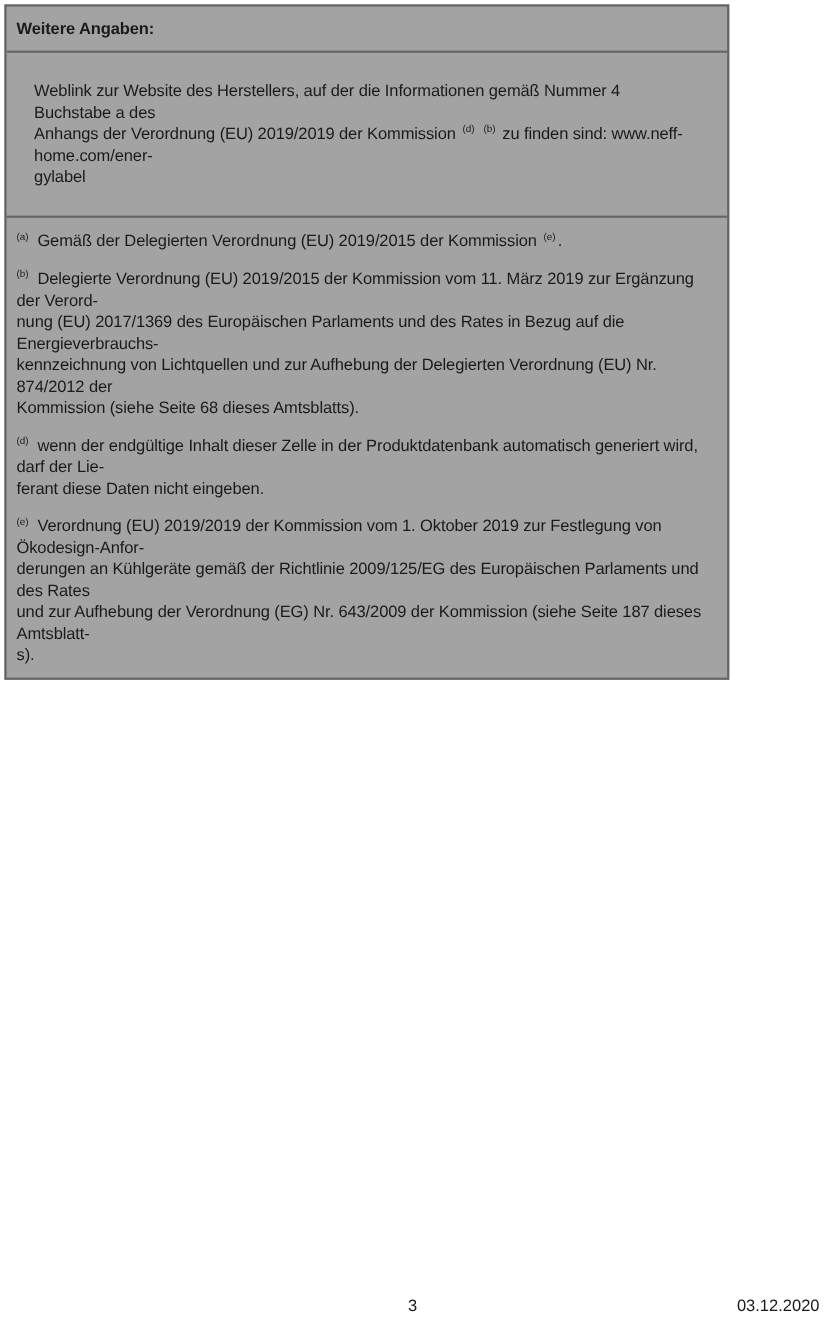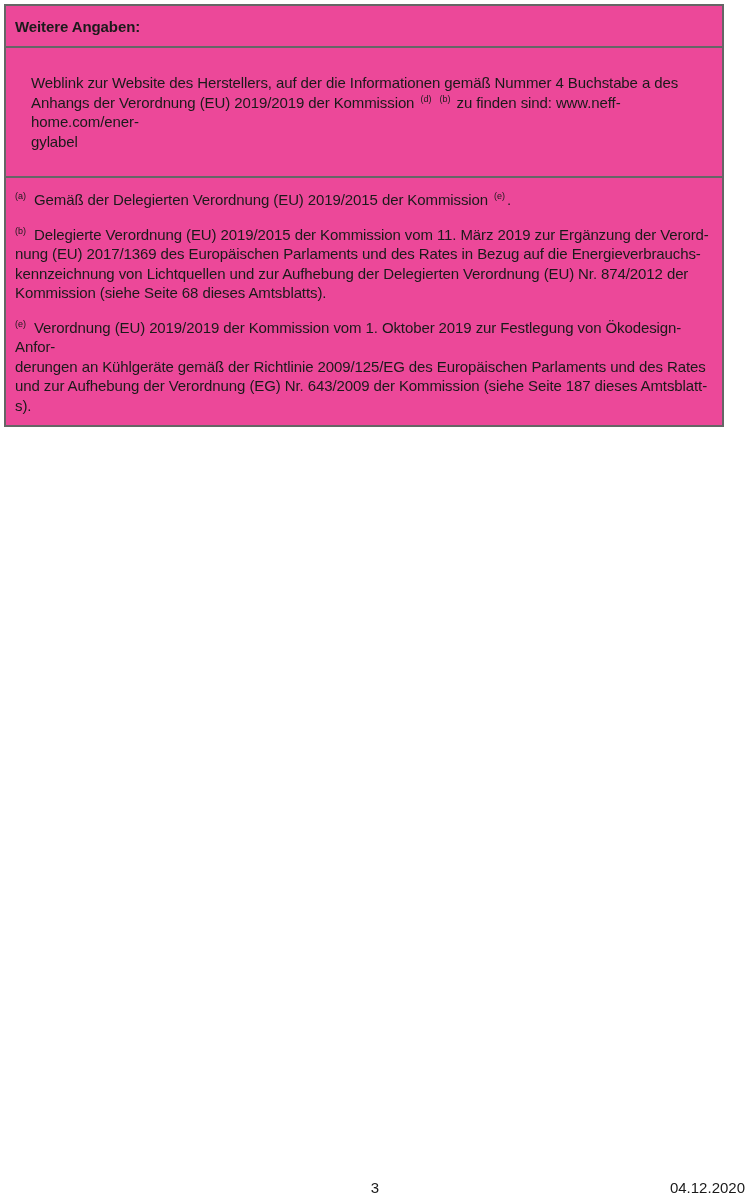--- a/index.html
+++ b/index.html
@@ -17,24 +17,24 @@
   }
   .page {
     position: absolute;
     inset: 0;
     background: #ffffff;
   }
   .info-box {
     position: absolute;
     left: 4px;
     top: 4px;
-    width: 720px;
+    width: 659px;
     border: 2px solid #666666;
     box-sizing: border-box;
-    background: #ec4899;
+    background: #a3a3a3;
   }
   .box-header {
     padding: 11px 12px 10px 9px;
     border-bottom: 2px solid #666666;
     font-weight: bold;
     font-size: 15px;
     line-height: 19px;
     letter-spacing: -0.1px;
   }
   .box-row {
@@ -108,27 +108,30 @@
 
       <p class="footnote">
         <sup class="fn-marker">(a)</sup><span>Gemäß der Delegierten Verordnung (EU) 2019/2015 der Kommission <sup>(e)</sup>.</span>
       </p>
 
       <p class="footnote">
         <sup class="fn-marker">(b)</sup><span>Delegierte Verordnung (EU) 2019/2015 der Kommission vom 11. März 2019 zur Ergänzung der Verord-<br>nung (EU) 2017/1369 des Europäischen Parlaments und des Rates in Bezug auf die Energieverbrauchs-<br>kennzeichnung von Lichtquellen und zur Aufhebung der Delegierten Verordnung (EU) Nr. 874/2012 der<br>Kommission (siehe Seite 68 dieses Amtsblatts).</span>
       </p>
 
 
+      <p class="footnote">
+        <sup class="fn-marker">(d)</sup><span>wenn der endgültige Inhalt dieser Zelle in der Produktdatenbank automatisch generiert wird, darf der Lie-<br>ferant diese Daten nicht eingeben.</span>
+      </p>
 
       <p class="footnote">
         <sup class="fn-marker">(e)</sup><span>Verordnung (EU) 2019/2019 der Kommission vom 1. Oktober 2019 zur Festlegung von Ökodesign-Anfor-<br>derungen an Kühlgeräte gemäß der Richtlinie 2009/125/EG des Europäischen Parlaments und des Rates<br>und zur Aufhebung der Verordnung (EG) Nr. 643/2009 der Kommission (siehe Seite 187 dieses Amtsblatt-<br>s).</span>
       </p>
 
     </div>
 
   </div>
 
   <div class="footer">
     <span class="page-number">3</span>
-    <span class="footer-date">04.12.2020</span>
+    <span class="footer-date">03.12.2020</span>
   </div>
 
 </div>
 
 </body></html>

